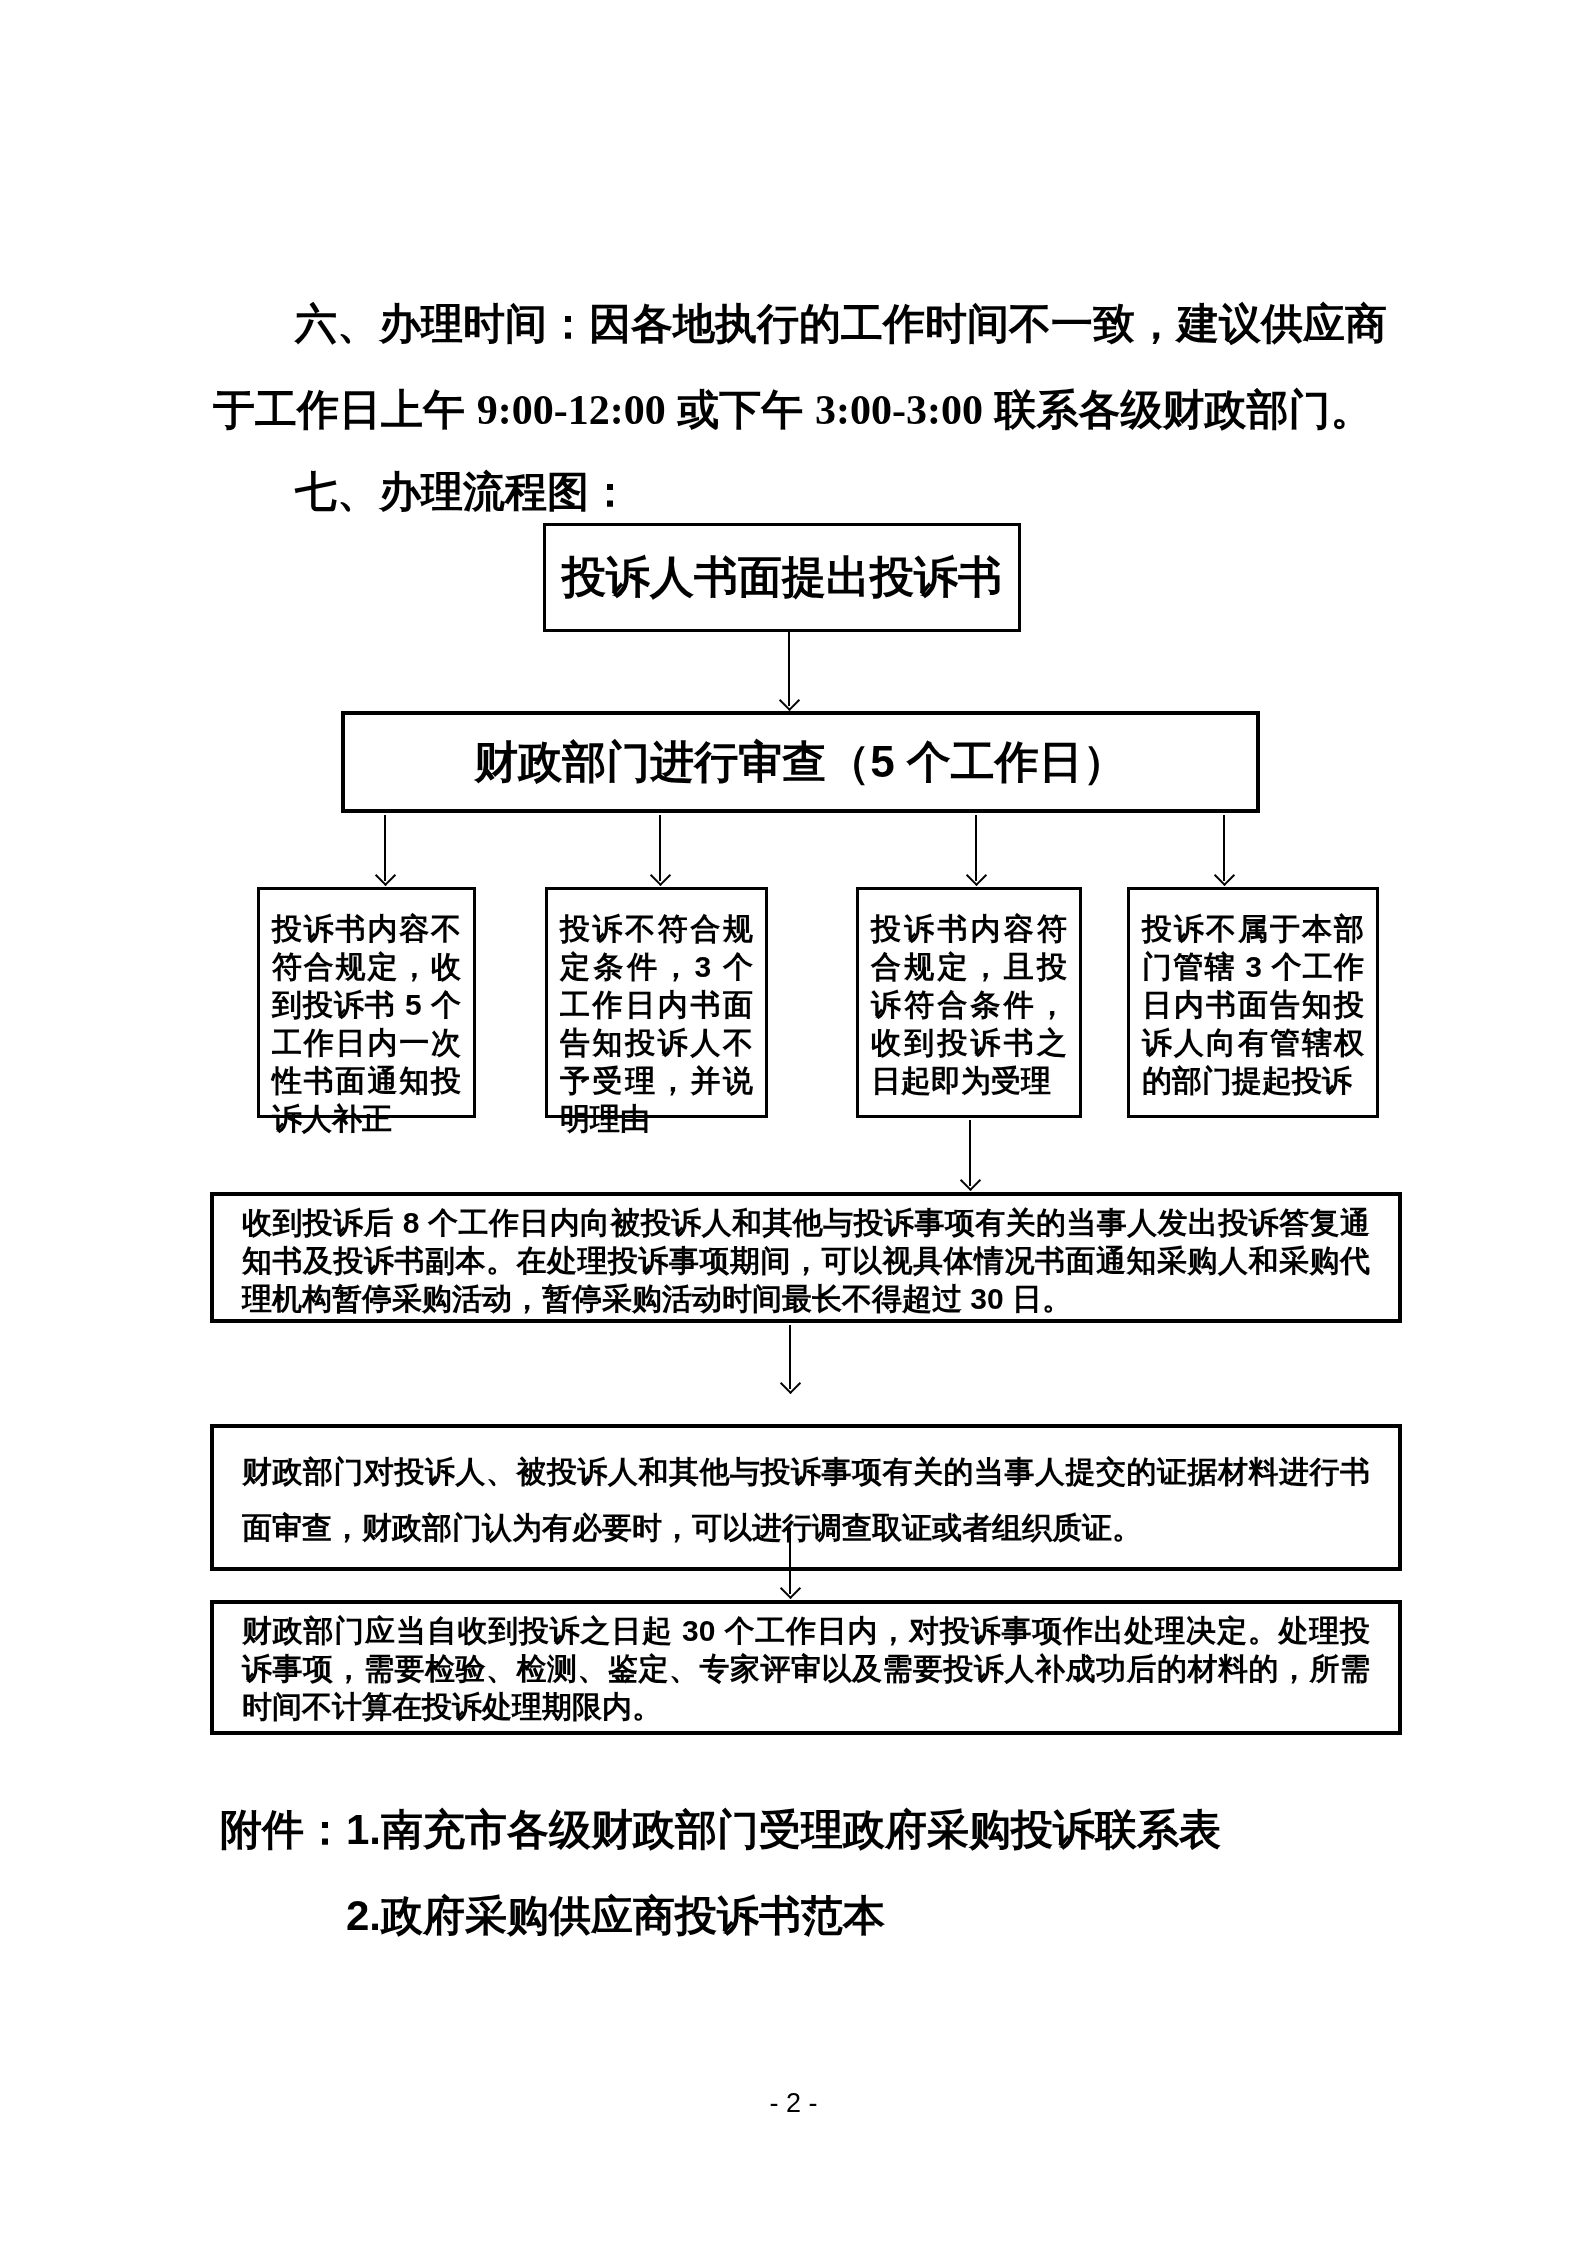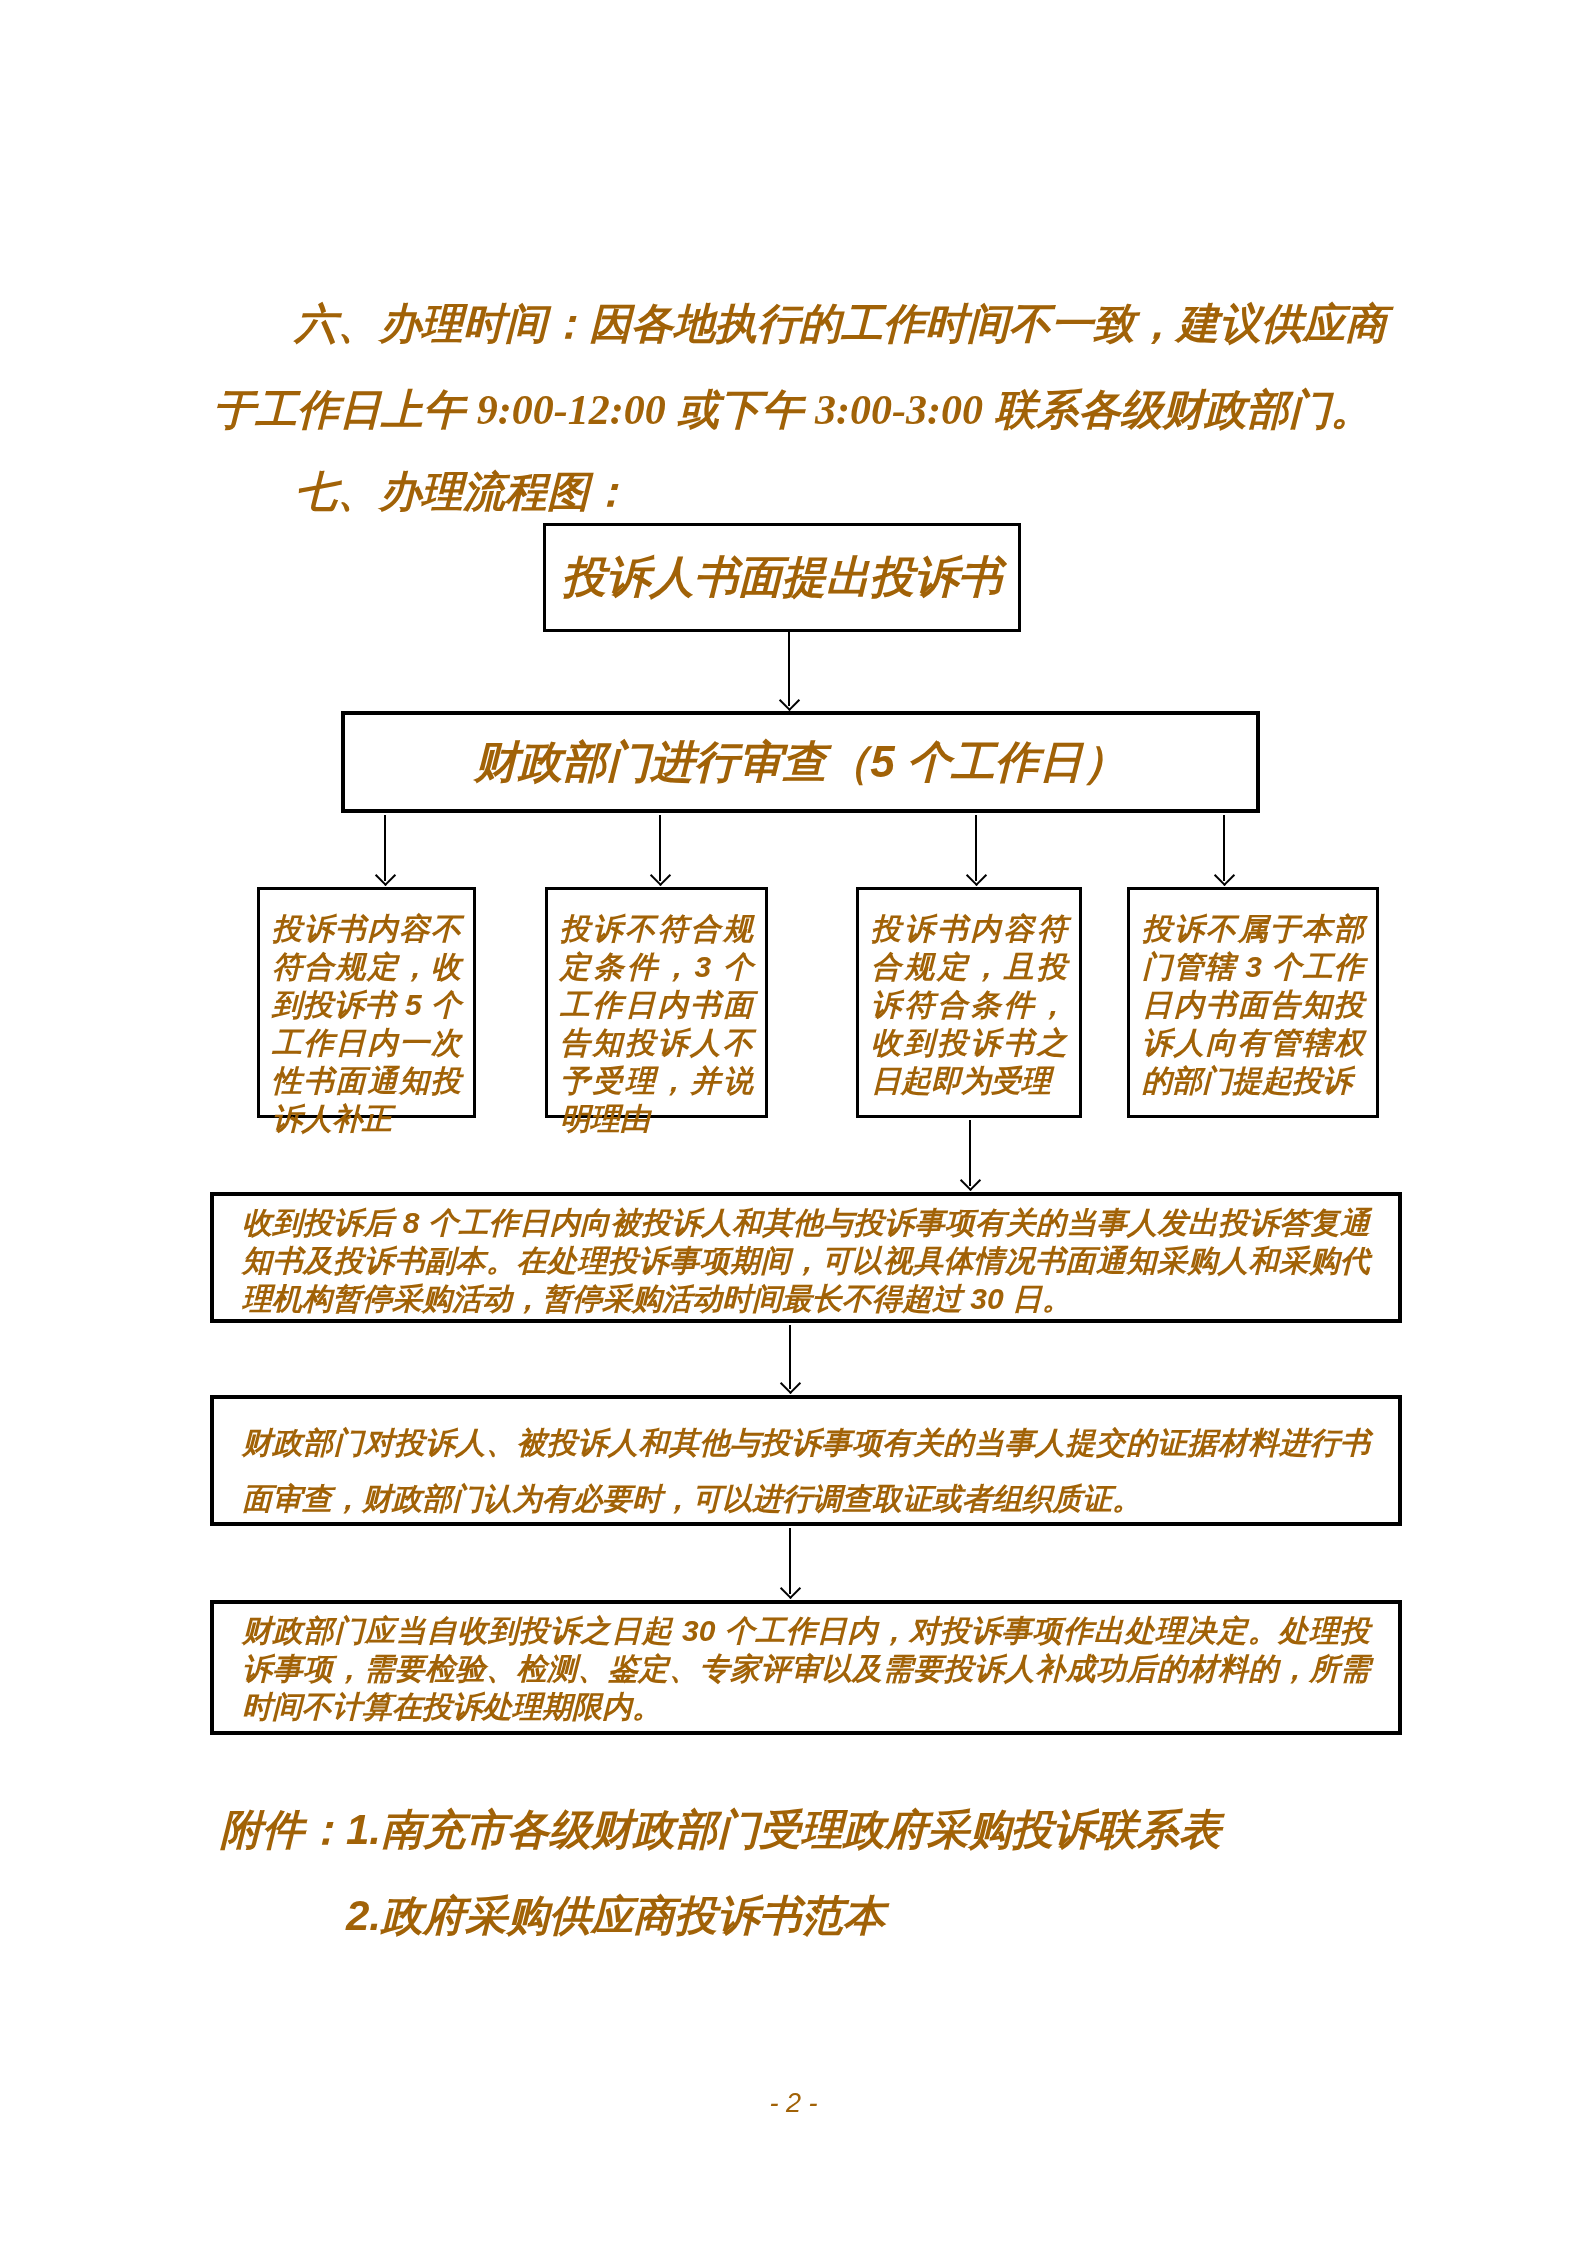--- a/index.html
+++ b/index.html
@@ -1,23 +1,22 @@
 <!DOCTYPE html>
 <html><head>
 <meta charset="utf-8">
 <style>
   html,body { margin:0; padding:0; background:#ffffff; }
   .page {
     position:relative;
     width:1587px; height:2245px;
     background:#ffffff;
-    color:#a16207;
+    color:#000000;
     font-family:"Liberation Sans", sans-serif;
     overflow:hidden;
-    font-style:italic;
   }
   .txt { position:absolute; font-weight:700; white-space:nowrap; }
   #sec6-l1 { left:295px; top:296px; font-size:42px; }
   #sec6-l2 { left:213px; top:382px; font-size:42px; }
   .num { font-family:"Liberation Serif", serif; font-weight:700; }
   #sec7   { left:295px; top:464px; font-size:42px; }
 
   .fbox {
     position:absolute;
     border:3px solid #000000;
@@ -41,21 +40,21 @@
   #branch-3 { left:1127px; width:252px; }
 
   .wide {
     left:210px; width:1192px;
     border-width:4px;
     font-size:30px;
     padding:8px 28px;
     text-align:justify;
   }
   #box-reply    { top:1192px; height:131px; line-height:38px; }
-  #box-examine  { top:1395px; height:131px; line-height:56px; padding-top:16px; }
+  #box-examine  { top:1424px; height:147px; line-height:56px; padding-top:16px; }
   #box-decision { top:1600px; height:135px; line-height:38px; }
 
   .varrow { position:absolute; width:0; border-left:2px solid #000000; }
   .varrow::after {
     content:"";
     position:absolute;
     left:-8px; bottom:-2px;
     width:13px; height:13px;
     border-right:2px solid #000000;
     border-bottom:2px solid #000000;

